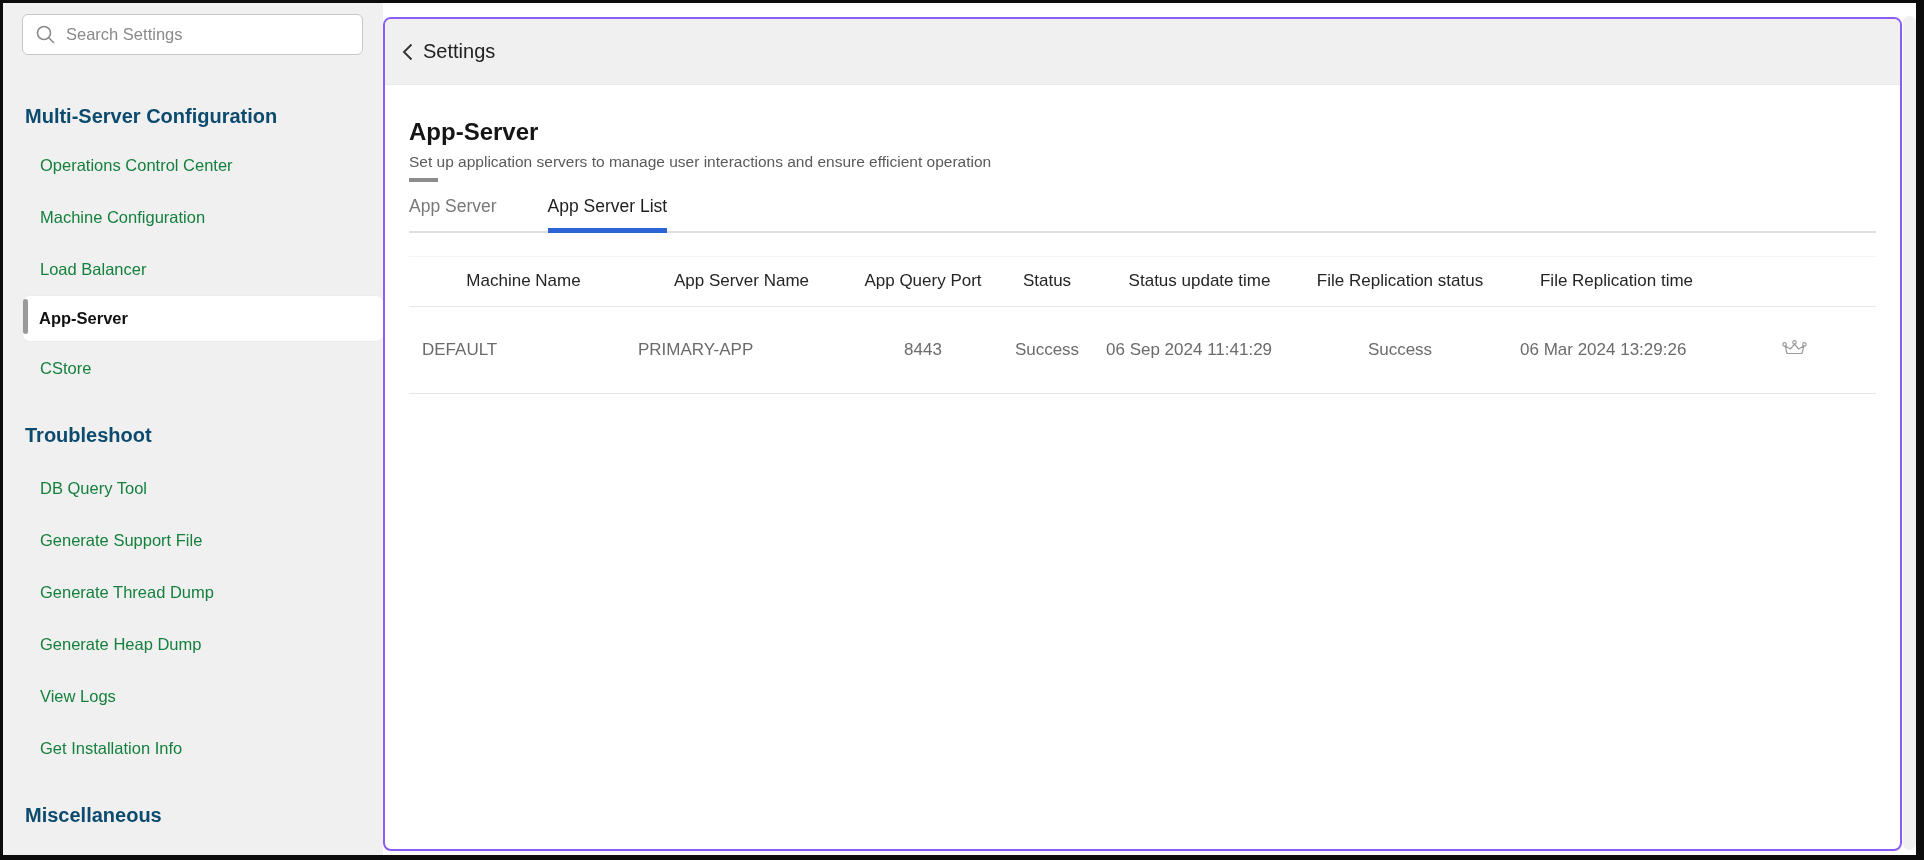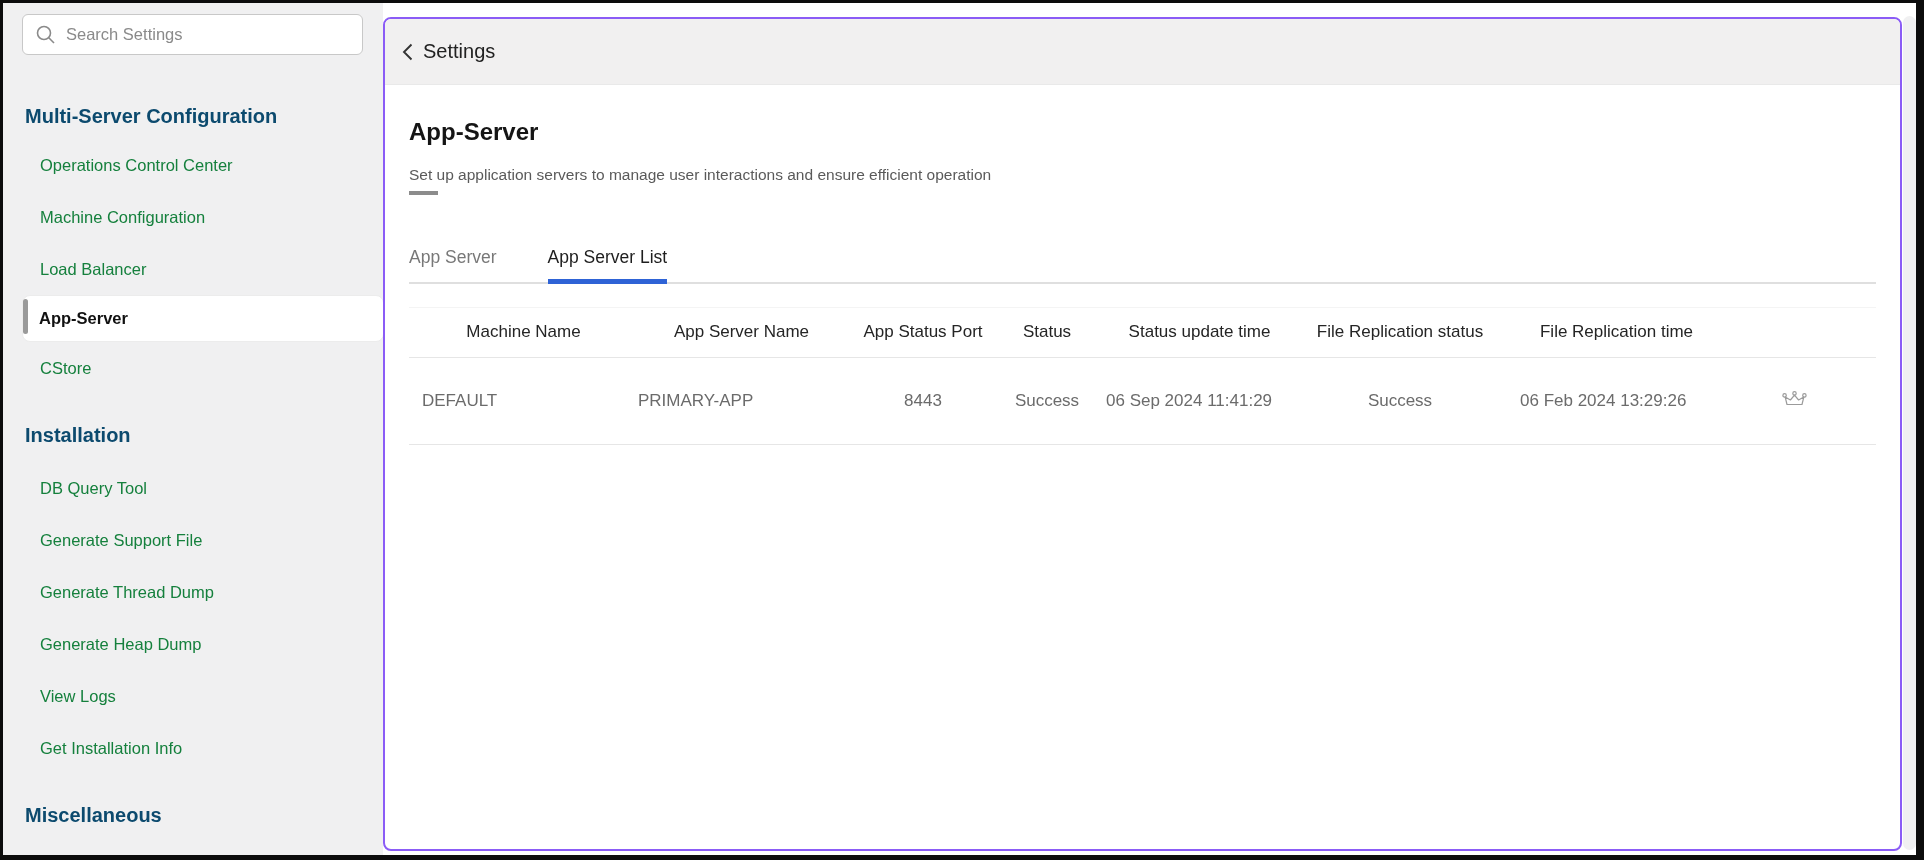--- a/index.html
+++ b/index.html
@@ -131,35 +131,35 @@
     padding: 33px 24px 0 24px;
     overflow: hidden;
   }
   .page-title {
     font-size: 24px;
     font-weight: bold;
     color: #151515;
     line-height: 28px;
   }
   .page-subtitle {
-    margin-top: 19px;
+    margin-top: 6px;
     font-size: 15.5px;
     color: #5a5a5a;
     line-height: 19px;
   }
   .title-accent-bar {
     margin-top: 7px;
     width: 29px;
     height: 3.5px;
     background: #8c8c8c;
   }
 
   
   .tabs {
-    margin-top: 52px;
+    margin-top: 14px;
     display: flex;
     gap: 51px;
     border-bottom: 2px solid #dfdfdf;
   }
   .tab {
     font-size: 17.5px;
     color: #787878;
     padding-bottom: 14px;
     position: relative;
     cursor: pointer;
@@ -237,21 +237,21 @@
         <div class="sb-item">
           <span class="sb-item-label">Load Balancer</span>
         </div>
         <div class="sb-item selected">
           <span class="sel-bar"></span>
           <span class="sb-item-label">App-Server</span>
         </div>
         <div class="sb-item">
           <span class="sb-item-label">CStore</span>
         </div>
-        <div class="sb-heading troubleshoot">Installation</div>
+        <div class="sb-heading troubleshoot">Troubleshoot</div>
         <div class="sb-item">
           <span class="sb-item-label">DB Query Tool</span>
         </div>
         <div class="sb-item">
           <span class="sb-item-label">Generate Support File</span>
         </div>
         <div class="sb-item">
           <span class="sb-item-label">Generate Thread Dump</span>
         </div>
         <div class="sb-item">
@@ -285,37 +285,37 @@
         <div class="tabs" id="tab-bar">
             <div class="tab">App Server</div>
             <div class="tab active">App Server List</div>
           </div>
 
         <table class="server-table">
           <thead>
               <tr id="table-head-row">
                 <th class="colw-0 pad-l">Machine Name</th>
                 <th class="colw-1 pad-l">App Server Name</th>
-                <th class="colw-2 al-center">App Status Port</th>
+                <th class="colw-2 al-center">App Query Port</th>
                 <th class="colw-3 al-center">Status</th>
                 <th class="colw-4 pad-l">Status update time</th>
                 <th class="colw-5 al-center">File Replication status</th>
                 <th class="colw-6 pad-l">File Replication time</th>
                 <th class="colw-7 al-center"></th>
               </tr>
             </thead>
           <tbody id="table-body">
               <tr>
                 <td class="colw-0 pad-l">DEFAULT</td>
                 <td class="colw-1 pad-l">PRIMARY-APP</td>
                 <td class="colw-2 al-center">8443</td>
                 <td class="colw-3 al-center">Success</td>
                 <td class="colw-4 pad-l">06 Sep 2024 11:41:29</td>
                 <td class="colw-5 al-center">Success</td>
-                <td class="colw-6 pad-l">06 Feb 2024 13:29:26</td>
+                <td class="colw-6 pad-l">06 Mar 2024 13:29:26</td>
                 <td class="colw-7 al-center"><span class="crown-wrap"><svg width="27" height="17" viewBox="0 0 27 17" fill="none" stroke="#9b9b9b" stroke-width="1.2" stroke-linejoin="round">
                       <circle cx="3.6" cy="5.4" r="1.7"></circle>
                       <circle cx="13.5" cy="3.4" r="1.7"></circle>
                       <circle cx="23.4" cy="5.4" r="1.7"></circle>
                       <path d="M4.2 7.1 L6 14.5 L21 14.5 L22.8 7.1 L17.6 10 L13.5 5.2 L9.4 10 Z"></path>
                     </svg></span></td>
               </tr>
             </tbody>
         </table>
       </div>

